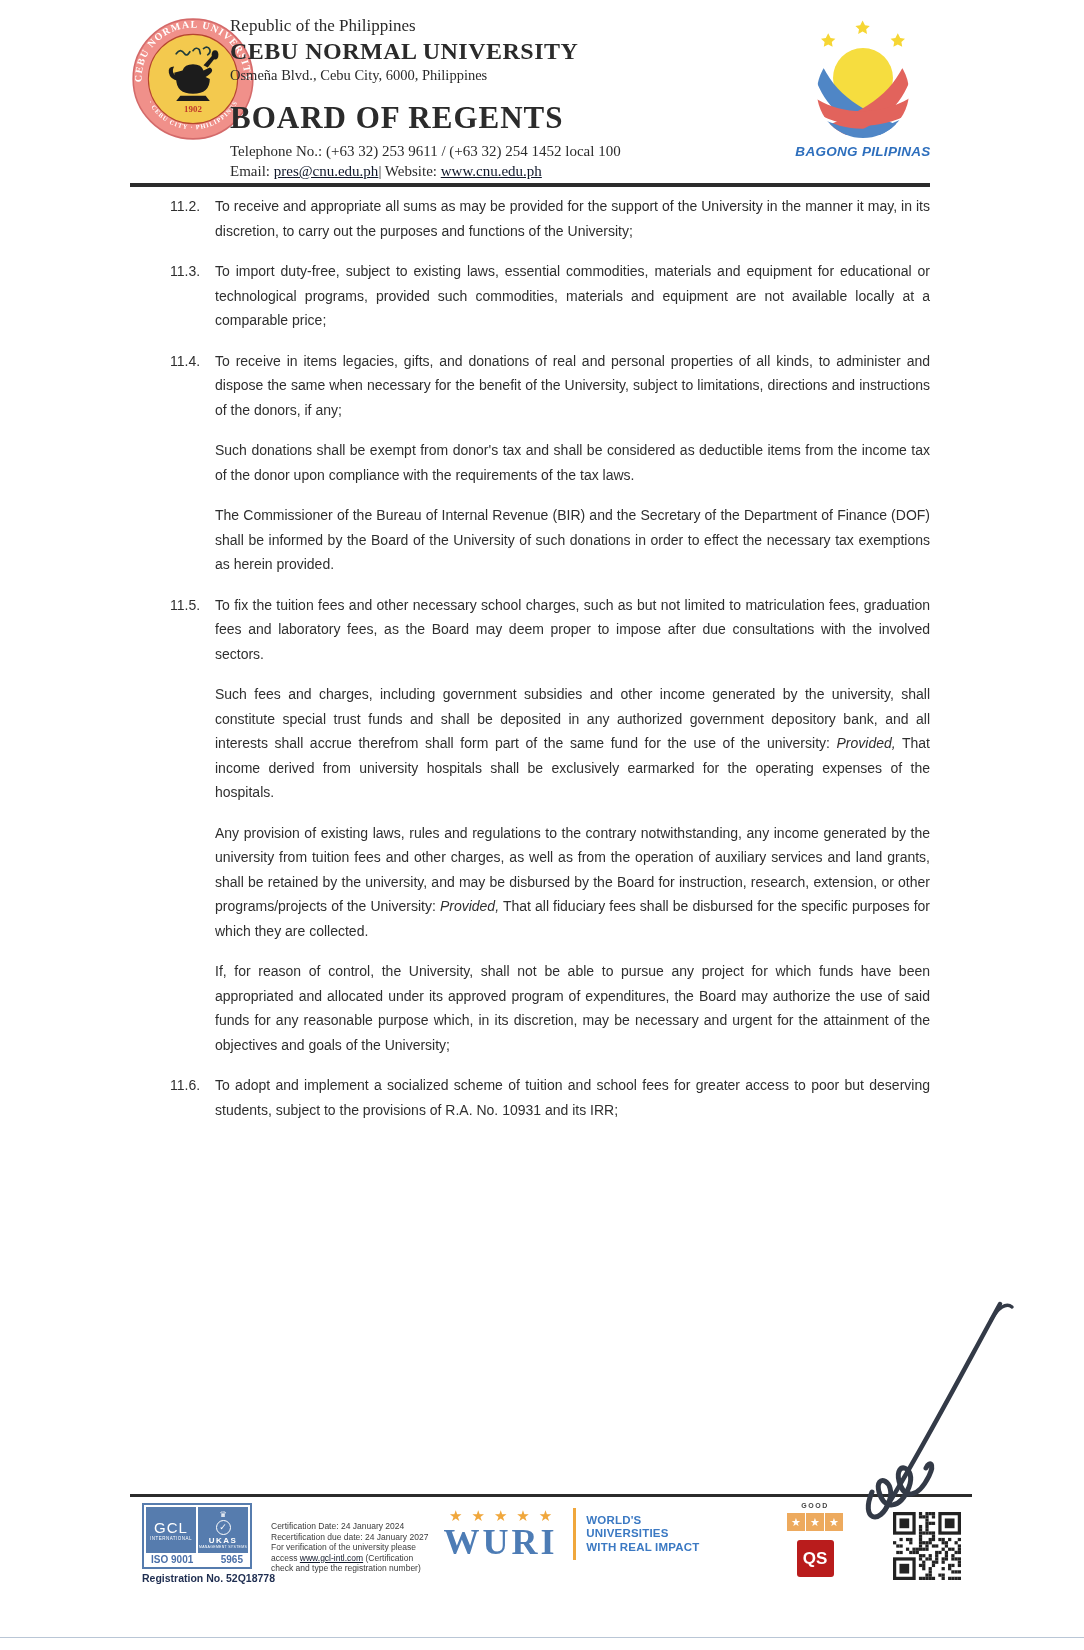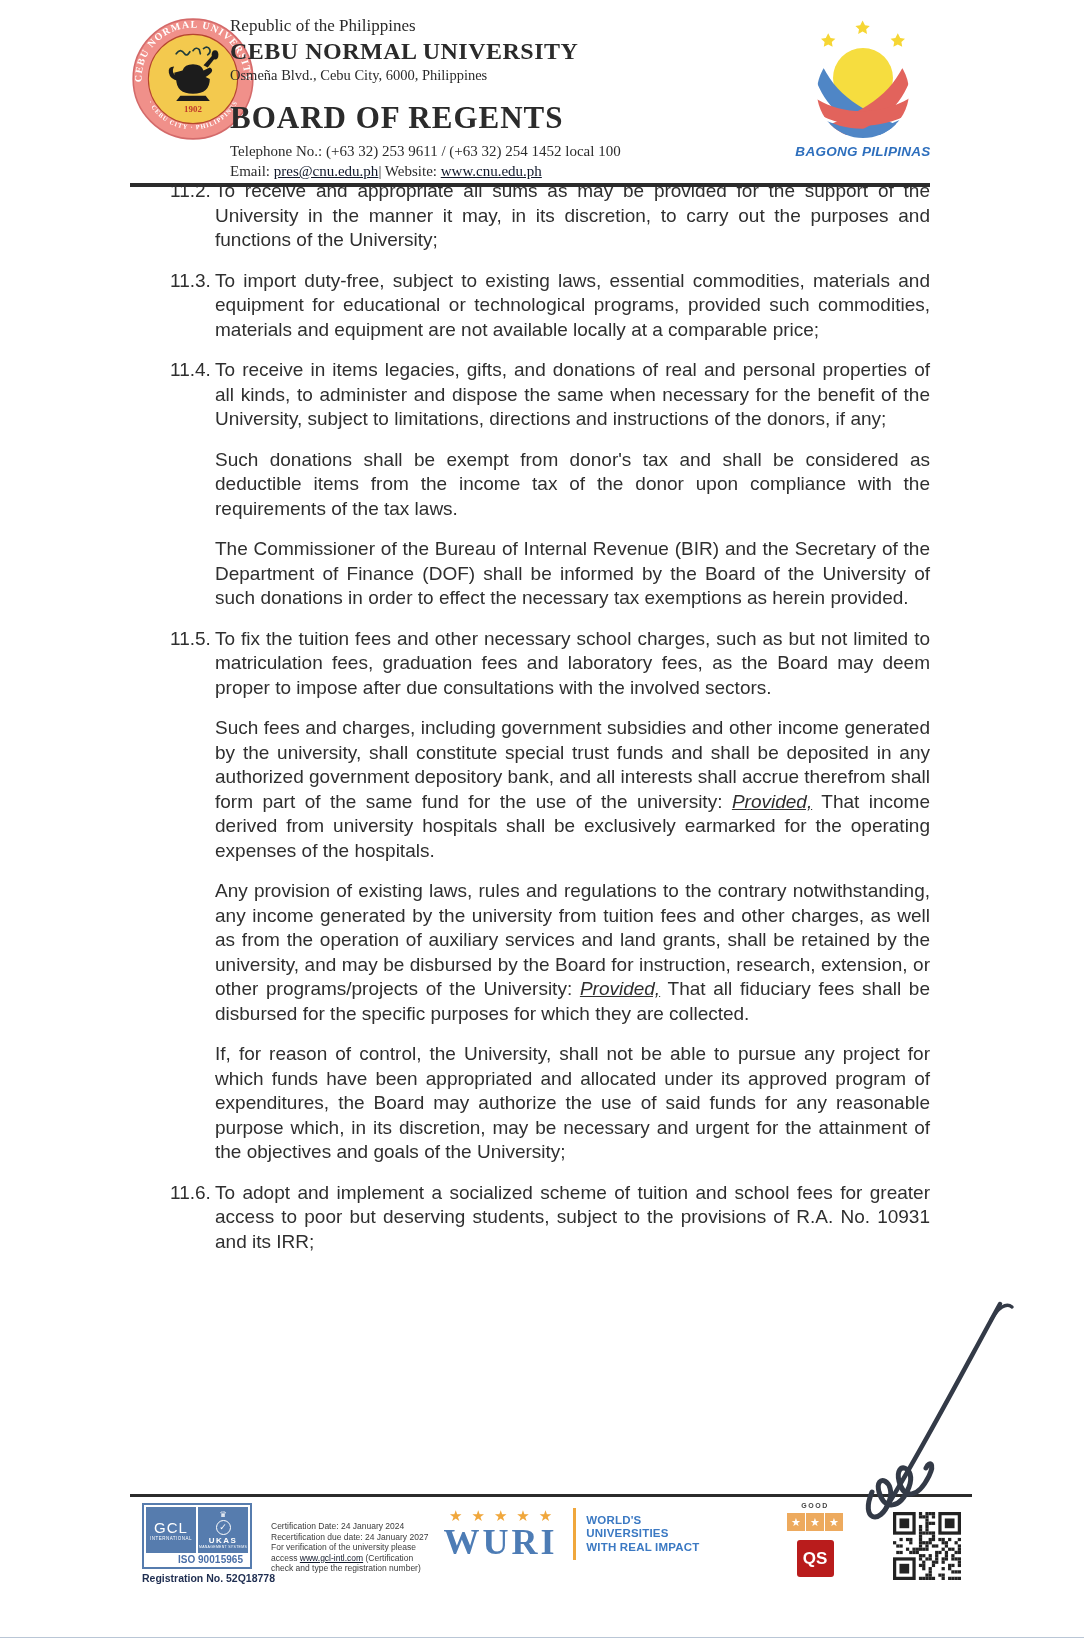--- a/index.html
+++ b/index.html
@@ -18,40 +18,40 @@
   .rule-top{position:absolute;left:130px;top:183px;width:800px;height:4px;background:#2b2b2b;}
   .rule-bottom{position:absolute;left:130px;top:1494px;width:842px;height:3px;background:#2b2b2b;}
   .page-edge{position:absolute;left:0;top:1637px;width:1084px;height:1px;background:#b9c6d6;}
   
   .seal{position:absolute;left:130px;top:16px;width:126px;height:126px;}
   
   .bagong{position:absolute;left:793px;top:14px;width:140px;height:150px;text-align:center;}
   .bagong-label{font-size:13.5px;font-weight:bold;font-style:italic;color:#2e6fbd;
                 letter-spacing:.3px;margin-top:-2px;}
   
-  .bodytext{position:absolute;left:170px;top:179px;width:760px;font-size:19px;line-height:24.5px;}
+  .bodytext{position:absolute;left:170px;top:194px;width:760px;font-size:14px;line-height:24.5px;}
   .para{display:flex;margin-bottom:16px;}
   .num{flex:0 0 45px;}
   .ptext{flex:1;text-align:justify;}
-  .ptext em{font-style:italic;text-decoration:underline;}
+  .ptext em{font-style:italic;}
   
   .gcl{position:absolute;left:142px;top:1503px;width:110px;}
   .gcl-box{border:2px solid #567cae;background:#ffffff;}
   .gcl-squares{display:flex;gap:2px;padding:2px 2px 0 2px;}
   .gcl-sq{background:#567cae;color:#fff;width:50px;height:46px;display:flex;flex-direction:column;
           align-items:center;justify-content:center;text-align:center;}
   .gcl-name{font-size:15px;font-weight:300;letter-spacing:1px;line-height:15px;}
   .gcl-sub{font-size:4.5px;letter-spacing:.5px;margin-top:1px;}
   .ukas-crown{font-size:8px;line-height:8px;}
   .ukas-check{width:13px;height:13px;border:1.5px solid #fff;border-radius:50%;
               font-size:9px;line-height:13px;text-align:center;margin:1px 0;}
   .ukas-name{font-size:8px;font-weight:bold;letter-spacing:1.5px;line-height:9px;}
   .ukas-sub{font-size:3.5px;letter-spacing:.3px;}
   .gcl-band{display:flex;justify-content:space-between;padding:1px 7px 2px 7px;
-            color:#4a6fa8;font-size:10px;font-weight:bold;margin-left:27px;}
+            color:#4a6fa8;font-size:10px;font-weight:bold;}
   .gcl-reg{font-size:10.5px;font-weight:bold;color:#1e2d50;margin-top:3px;white-space:nowrap;}
   .certtext{position:absolute;left:271px;top:1521px;width:160px;font-size:8.5px;line-height:10.5px;color:#3a3a3a;}
   .wuri{position:absolute;left:440px;top:1508px;display:flex;align-items:center;}
   .wuri-left{text-align:center;}
   .wuri-stars{color:#f0a73c;font-size:15px;letter-spacing:9px;line-height:16px;padding-left:9px;}
   .wuri-name{font-family:"Liberation Serif",serif;font-weight:bold;font-size:36px;line-height:36px;
              color:#4d7cb5;letter-spacing:3px;}
   .wuri-div{width:3px;height:52px;background:#f0a73c;margin:0 10px 0 12px;}
   .wuri-tag{color:#3b79c3;font-weight:bold;font-size:11.5px;line-height:13.5px;letter-spacing:.2px;}
   .qsblock{position:absolute;left:785px;top:1502px;width:60px;text-align:center;}

